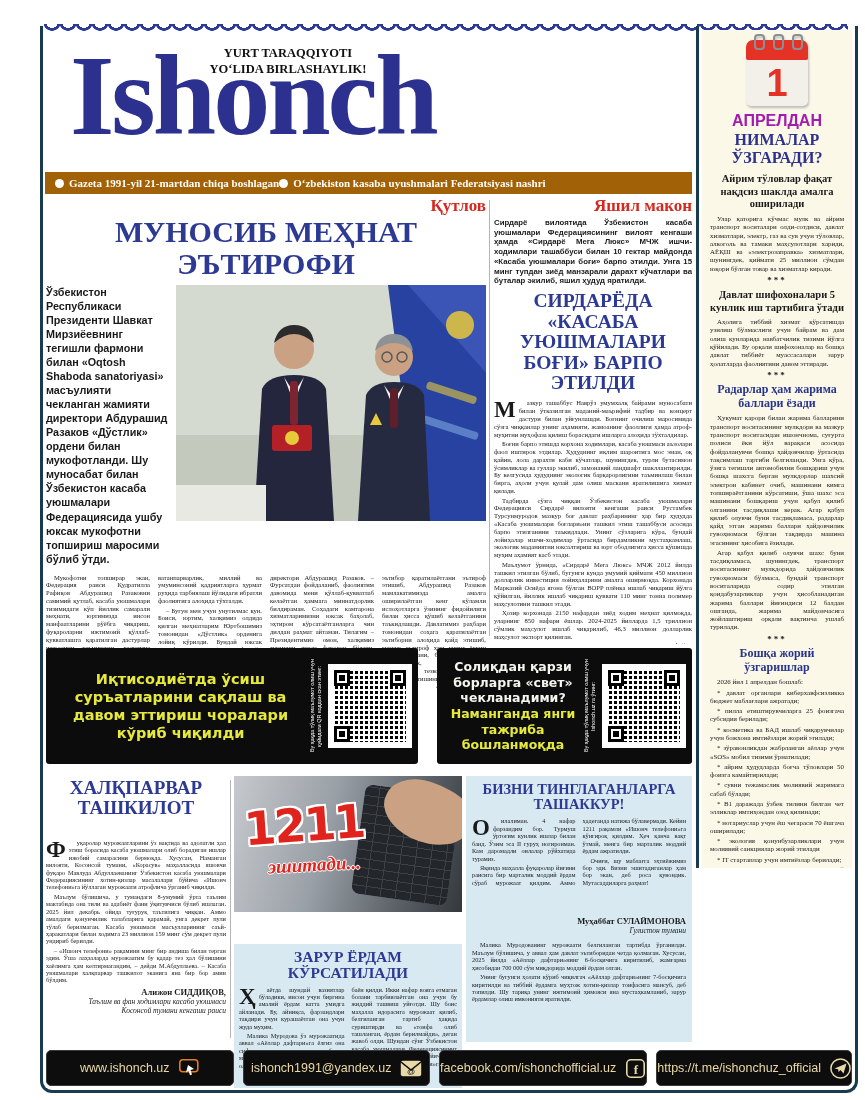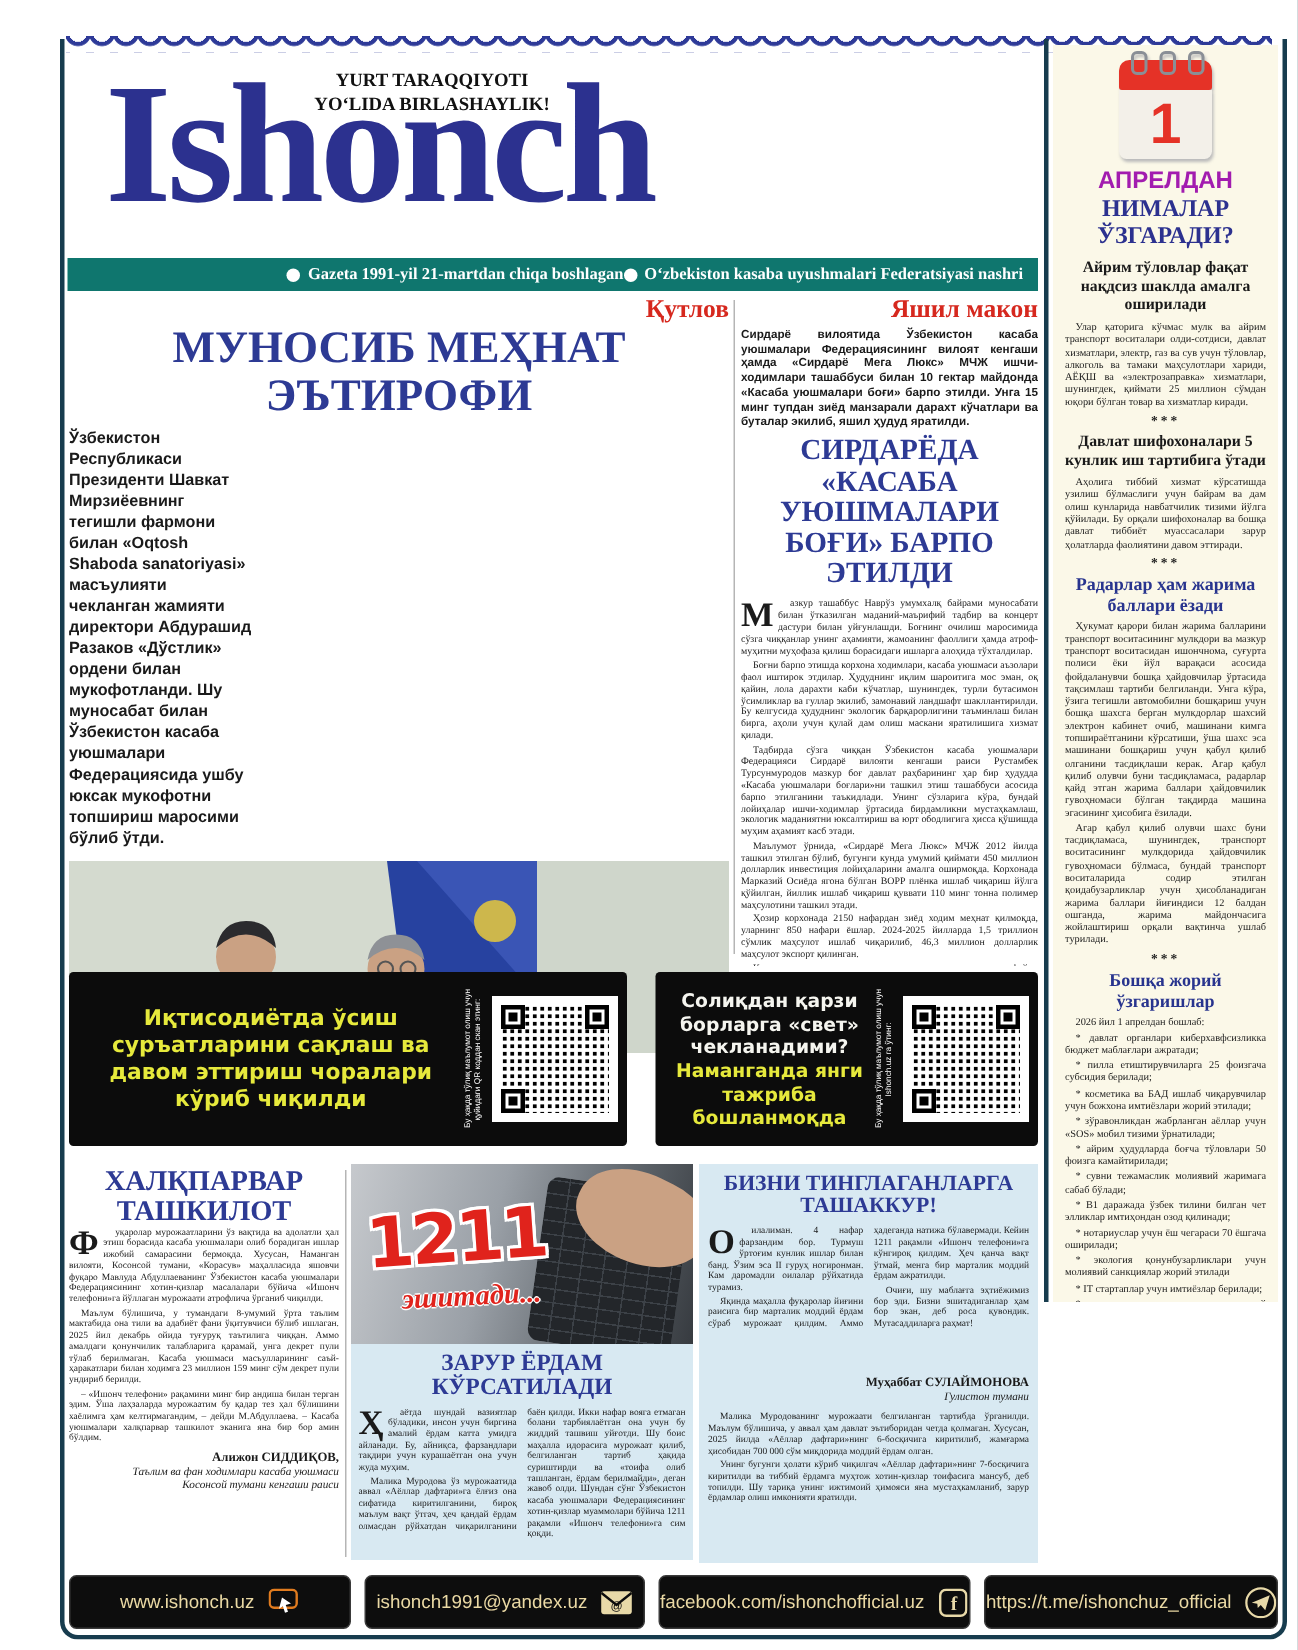--- a/index.html
+++ b/index.html
@@ -14,22 +14,22 @@
         background-size:16px 11px;background-repeat:repeat-x;}
   
   .logo{position:absolute;left:70px;top:36px;font-family:"Liberation Serif",serif;font-weight:bold;
         font-size:114px;line-height:1.05;color:#2c318f;letter-spacing:-3px;}
   .tagline{position:absolute;left:204px;top:46px;width:168px;text-align:center;
            font-weight:bold;font-size:12.5px;line-height:1.25;color:#111;}
   .datebox{position:absolute;left:570px;top:40px;width:122px;text-align:center;}
   .dline{font-style:italic;font-size:17px;line-height:1.15;}
   .issue-no{font-weight:bold;font-size:24px;color:#e23323;margin-top:2px;}
   .issue-code{font-weight:bold;font-size:20px;color:#111;}
-  .bluebar{position:absolute;left:45px;top:172px;width:647px;height:22px;background:#0f766e;
-           color:#fff;display:flex;align-items:center;justify-content:flex-end;
+  .bluebar{position:absolute;left:45px;top:172px;width:647px;height:22px;background:#a16207;
+           color:#fff;display:flex;align-items:center;justify-content:flex-start;
            font-weight:bold;font-size:11px;padding:0 10px;box-sizing:border-box;}
   .bb-item{display:flex;align-items:center;gap:5px;white-space:nowrap;}
   .dot{width:9px;height:9px;border-radius:50%;background:#fff;display:inline-block;flex:none;}
   .divider-v{position:absolute;left:696px;top:26px;width:3px;height:842px;background:#173c4e;}
   
   .sidebar{position:absolute;left:702px;top:30px;width:150px;height:838px;background:#fbf8e8;
            box-sizing:border-box;padding:10px 8px;overflow:hidden;text-align:center;}
   .cal{width:62px;margin:0 auto 6px;position:relative;filter:drop-shadow(1px 2px 1px #bbb);}
   .cal-top{height:20px;background:#e53227;border-radius:7px 7px 2px 2px;position:relative;}
   .cal-ring{position:absolute;top:-6px;width:7px;height:12px;border:2.5px solid #8a8f96;border-radius:4px;background:transparent;}
@@ -49,21 +49,21 @@
   .body-text p{margin:0 0 2px;text-indent:8px;}
   .dropcap{float:left;font-weight:bold;font-size:23px;line-height:0.8;padding:2px 3px 0 0;}
   .author{text-align:right;margin-top:3px;}
   .author .a-name{font-weight:bold;font-size:8.5px;}
   .a-role{font-style:italic;font-size:7.5px;line-height:1.2;}
   .a-role p{margin:0;}
   .vrule{position:absolute;width:1px;background:#b5b5b5;}
   
   .article1{position:absolute;left:46px;top:196px;width:440px;height:506px;overflow:hidden;}
   .a1-headline{font-size:30px;margin:0 0 6px;}
-  .a1-row{display:flex;gap:8px;flex-direction:column;}
+  .a1-row{display:flex;gap:8px;}
   .a1-lead{width:122px;flex:none;font-family:"Liberation Sans",sans-serif;font-weight:bold;
            font-size:10.8px;line-height:1.3;text-align:left;}
   .a1-photo{flex:1;height:236px;background:#cfd6cb;overflow:hidden;}
   .a1-cols{margin-top:8px;height:200px;column-count:4;column-gap:8px;overflow:hidden;}
   .signoff{text-align:right;font-weight:bold;font-style:italic;font-size:7.5px;text-indent:0;}
   
   .article2{position:absolute;left:494px;top:196px;width:198px;height:448px;overflow:hidden;}
   .a2-lead{font-family:"Liberation Sans",sans-serif;font-weight:bold;font-size:7.8px;
            line-height:1.25;text-align:justify;margin:2px 0 5px;}
   .a2-headline{font-size:19.5px;margin:2px 0 6px;}
@@ -81,34 +81,34 @@
   .v-label{writing-mode:vertical-rl;transform:rotate(180deg);color:#fff;font-family:"Liberation Sans",sans-serif;
            font-size:5.5px;line-height:1.25;text-align:center;width:16px;flex:none;}
   .qr-wrap{width:84px;height:84px;background:#fff;flex:none;display:flex;align-items:center;justify-content:center;margin-left:3px;}
   .qr{position:relative;width:72px;height:72px;background-color:#fff;
       background-image:radial-gradient(#000 40%,transparent 42%);background-size:5px 5px;}
   .qr i{position:absolute;width:16px;height:16px;border:3px solid #000;background:#fff;box-sizing:border-box;}
   .qr i:after{content:"";position:absolute;left:2px;top:2px;width:6px;height:6px;background:#000;}
   .qr .f1{left:0;top:0;} .qr .f2{right:0;top:0;} .qr .f3{left:0;bottom:0;}
   
   .bottomleft{position:absolute;left:46px;top:776px;width:180px;height:268px;overflow:hidden;}
-  .bl-headline{font-size:19px;margin:2px 0 0;}
+  .bl-headline{font-size:19px;margin:2px 0 21px;}
   .photo2{position:absolute;left:234px;top:776px;width:228px;height:136px;overflow:hidden;
           background:linear-gradient(105deg,#c6c9cd 0%,#9aa0a7 40%,#5a6066 75%,#34383d 100%);}
   .phone{position:absolute;right:8px;top:14px;width:96px;height:110px;background:#23262a;border-radius:8px;transform:rotate(8deg);
          background-image:repeating-linear-gradient(0deg,transparent 0 8px,#3c4147 8px 9px),
                           repeating-linear-gradient(90deg,transparent 0 14px,#3c4147 14px 15px);}
   .hand{position:absolute;right:-14px;top:-10px;width:90px;height:60px;background:#caa183;border-radius:50% 40% 55% 45%;transform:rotate(18deg);}
   .num1211{position:absolute;left:10px;top:22px;font-family:"DejaVu Sans",sans-serif;font-weight:bold;
            font-size:46px;color:#e0231c;transform:rotate(-4deg);letter-spacing:-2px;
            text-shadow:-2px 0 #fff,2px 0 #fff,0 -2px #fff,0 2px #fff,-2px -2px #fff,2px 2px #fff,-2px 2px #fff,2px -2px #fff;}
   .eshitadi{position:absolute;left:34px;top:78px;font-style:italic;font-weight:bold;font-size:19px;color:#e0231c;
             text-shadow:-1px 0 #fff,1px 0 #fff,0 -1px #fff,0 1px #fff;transform:rotate(-3deg);}
   .panel{background:#d8e9f2;box-sizing:border-box;overflow:hidden;}
-  .zarur{position:absolute;left:234px;top:896px;width:228px;height:144px;padding:4px 5px;}
+  .zarur{position:absolute;left:234px;top:944px;width:228px;height:144px;padding:4px 5px;}
   .z-headline{font-size:15.5px;margin:1px 0 4px;}
   .z-cols{column-count:2;column-gap:7px;height:92px;overflow:hidden;}
   .bizni{position:absolute;left:466px;top:776px;width:226px;height:266px;padding:5px 6px;}
   .b-headline{font-size:14.5px;margin:1px 0 5px;}
   .b-cols{column-count:2;column-gap:7px;height:96px;overflow:hidden;}
   .b-cont{margin-top:6px;height:108px;overflow:hidden;}
   
   .footer{position:absolute;left:46px;top:1050px;width:806px;height:36px;display:flex;gap:9px;}
   .f-box{background:#0d0d0d;border:1px solid #3a3a3a;border-radius:5px;color:#ead9a4;
          font-family:"Liberation Sans",sans-serif;font-size:12.5px;display:flex;align-items:center;

